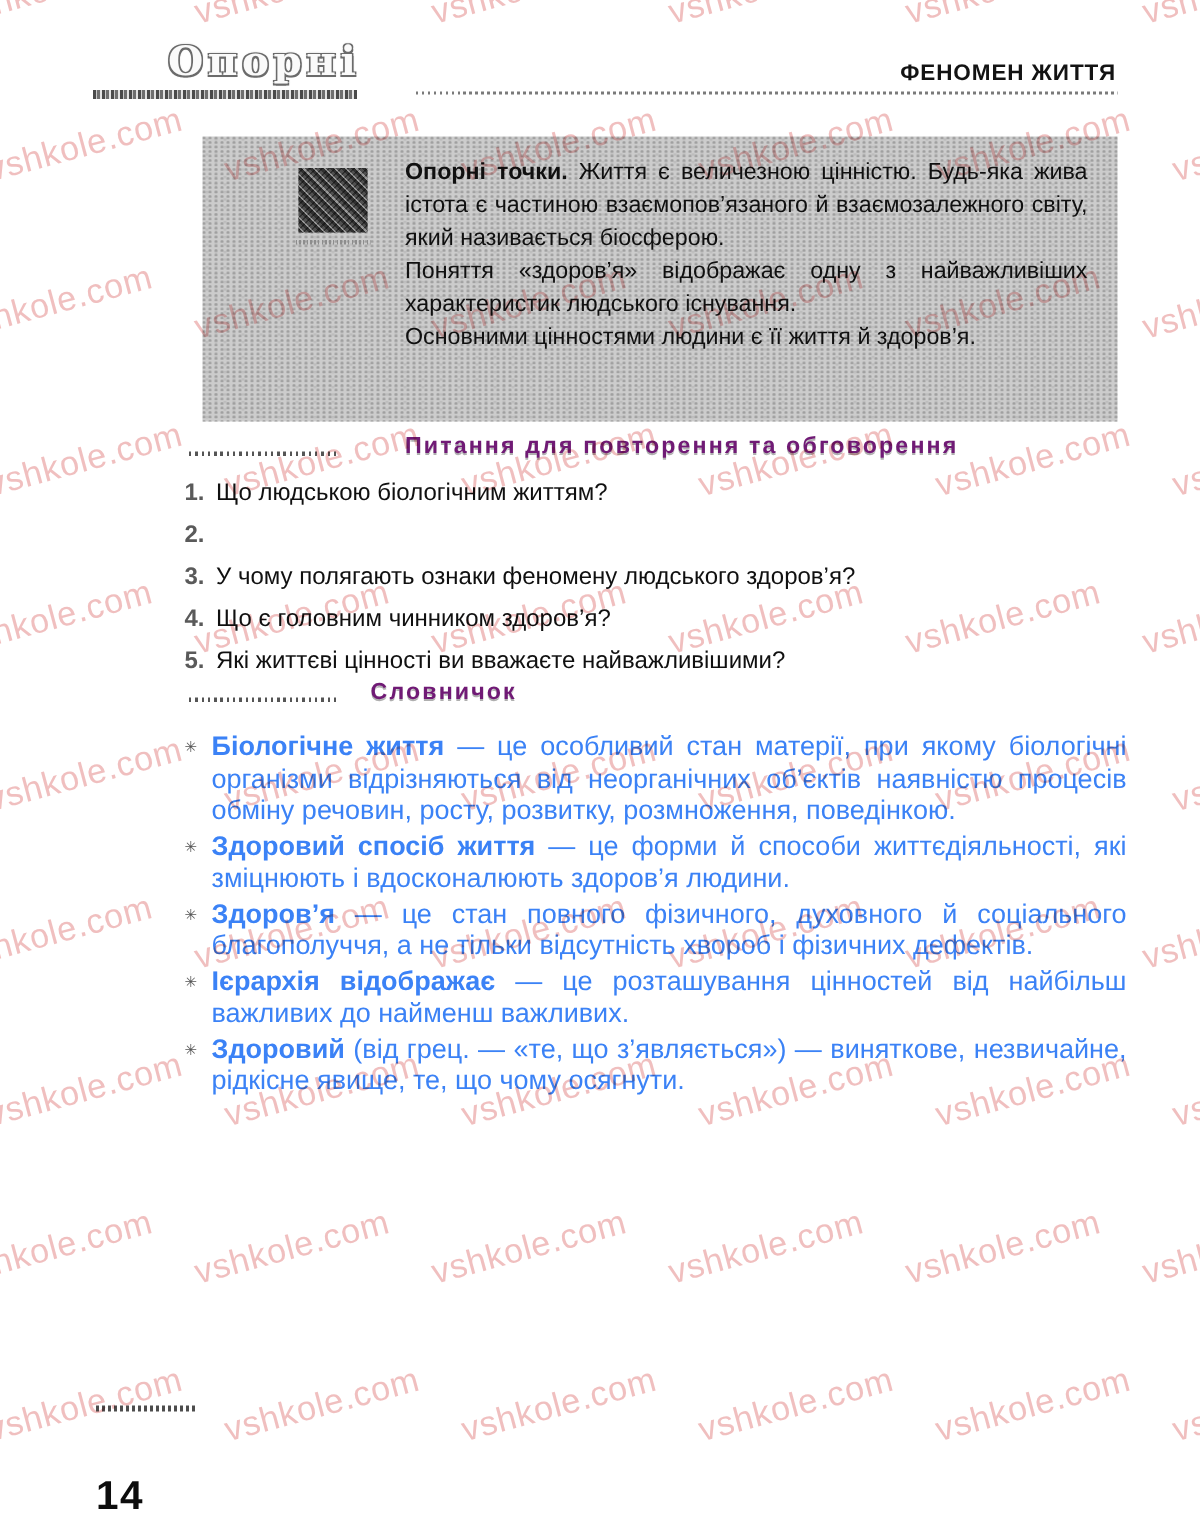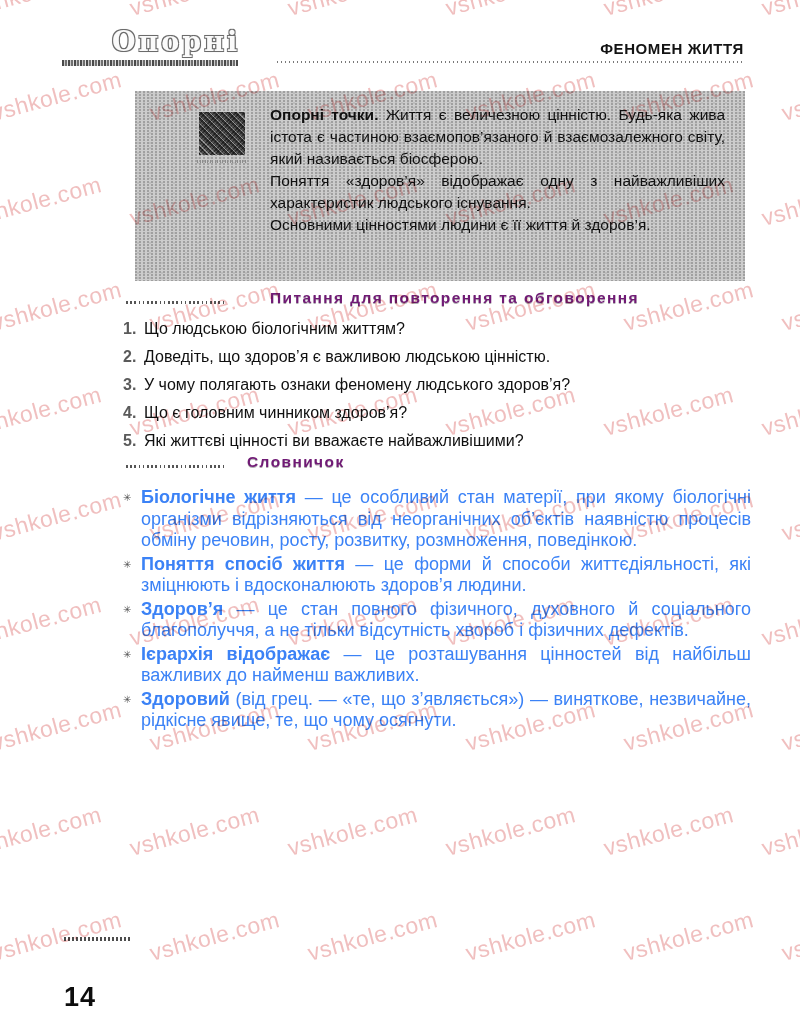--- a/index.html
+++ b/index.html
@@ -128,21 +128,20 @@
 
   <div class="leader-rule q-rule"></div>
   <h2 class="fancy-heading q-title">Питання для повторення та обговорення</h2>
   <ol class="questions">
     <li class="question-row">
       <span class="question-num">1.</span>
       <span class="question-text">Що людською біологічним життям?</span>
     </li>
     <li class="question-row">
       <span class="question-num">2.</span>
-      <span class="question-text">Доведіть, що здоров’я є важливою людською цінністю.</span>
     </li>
     <li class="question-row">
       <span class="question-num">3.</span>
       <span class="question-text">У чому полягають ознаки феномену людського здоров’я?</span>
     </li>
     <li class="question-row">
       <span class="question-num">4.</span>
       <span class="question-text">Що є головним чинником здоров’я?</span>
     </li>
     <li class="question-row">
@@ -153,21 +152,21 @@
 
   <div class="leader-rule g-rule"></div>
   <h2 class="fancy-heading g-title">Словничок</h2>
   <ul class="glossary">
     <li class="gloss-item">
       <span class="gloss-bullet">✳</span>
       <span class="gloss-text"><b>Біологічне життя</b> <span>— це особливий стан матерії, при якому біологічні організми відрізняються від неорганічних об’єктів наявністю процесів обміну речовин, росту, розвитку, розмноження, поведінкою.</span></span>
     </li>
     <li class="gloss-item">
       <span class="gloss-bullet">✳</span>
-      <span class="gloss-text"><b>Поняття спосіб життя</b> <span>— це форми й способи життєдіяльності, які зміцнюють і вдосконалюють здоров’я людини.</span></span>
+      <span class="gloss-text"><b>Здоровий спосіб життя</b> <span>— це форми й способи життєдіяльності, які зміцнюють і вдосконалюють здоров’я людини.</span></span>
     </li>
     <li class="gloss-item">
       <span class="gloss-bullet">✳</span>
       <span class="gloss-text"><b>Здоров’я</b> <span>— це стан повного фізичного, духовного й соціального благополуччя, а не тільки відсутність хвороб і фізичних дефектів.</span></span>
     </li>
     <li class="gloss-item">
       <span class="gloss-bullet">✳</span>
       <span class="gloss-text"><b>Ієрархія відображає</b> <span>— це розташування цінностей від найбільш важливих до найменш важливих.</span></span>
     </li>
     <li class="gloss-item">

